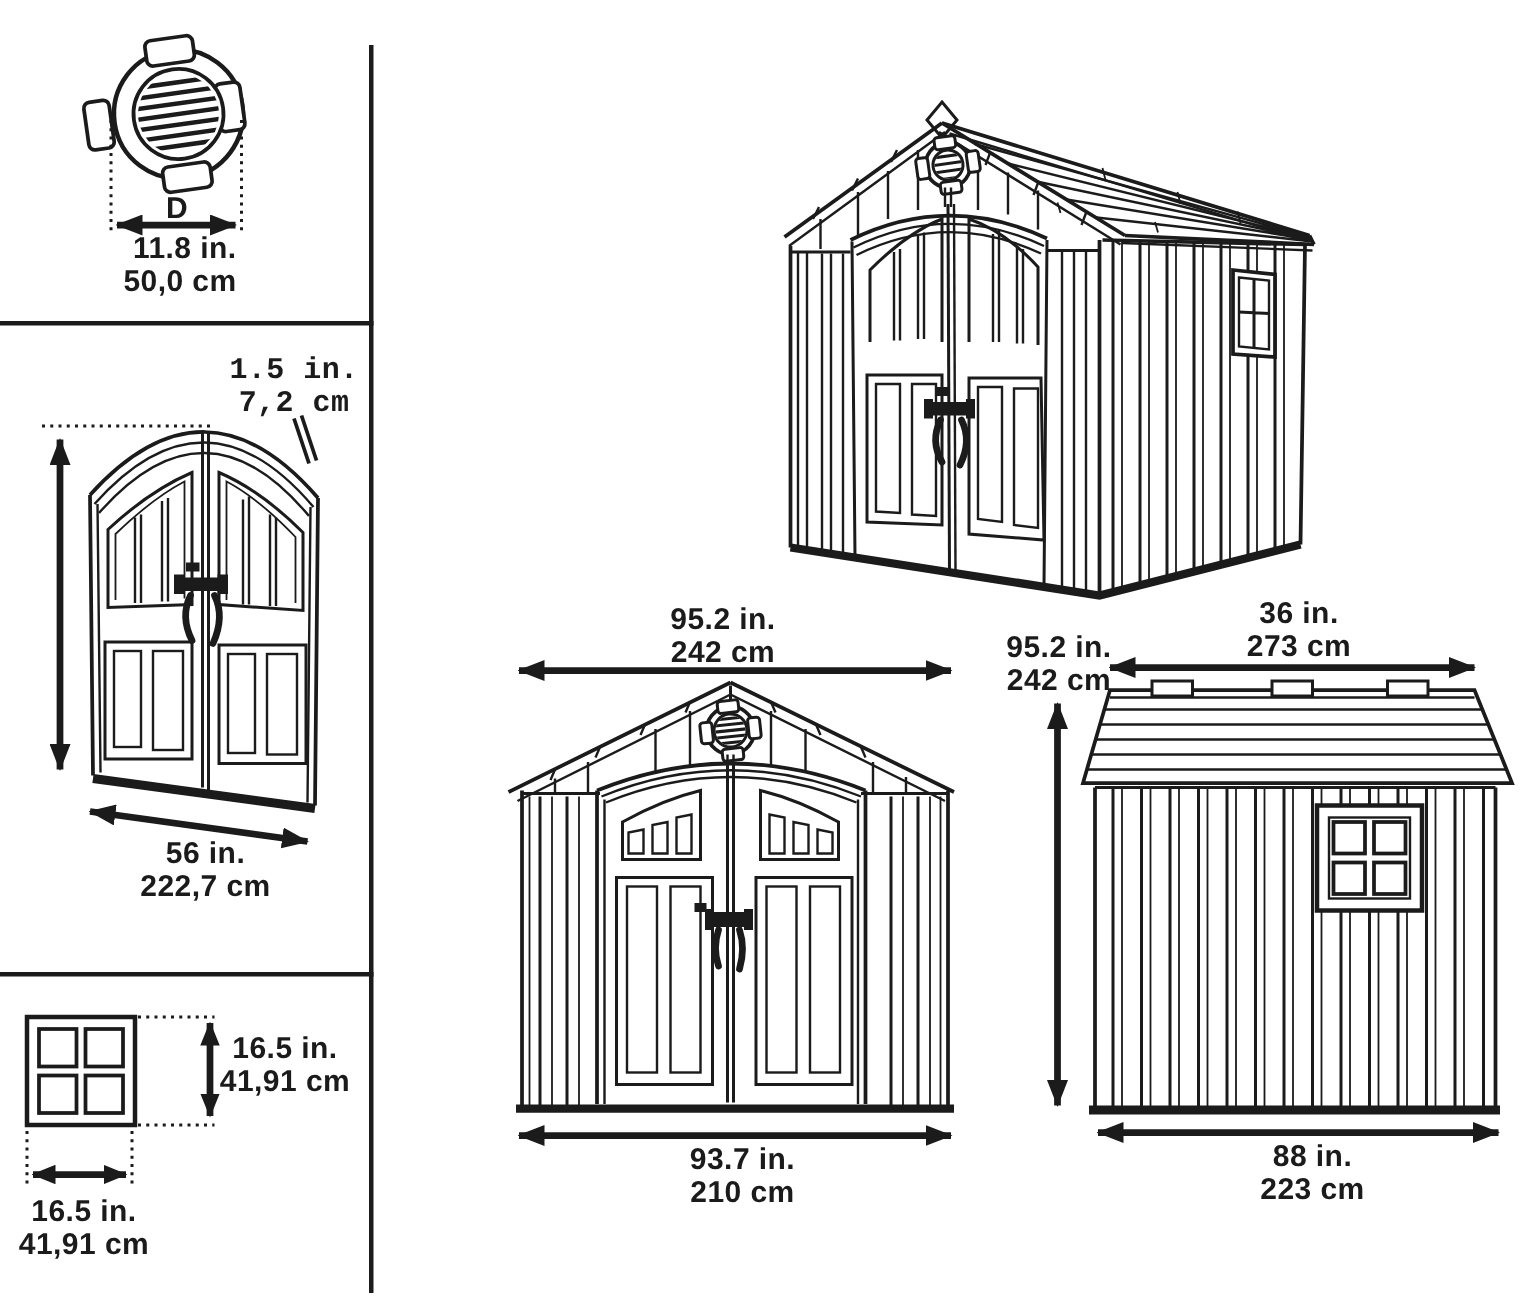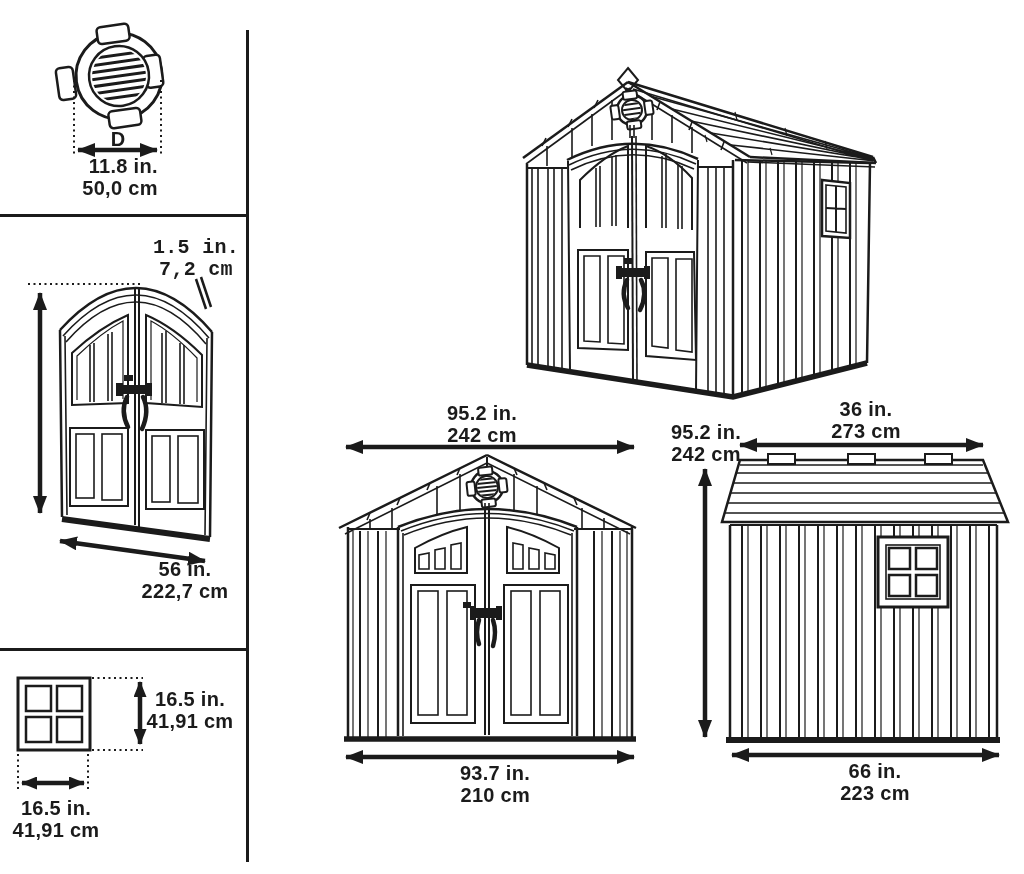--- a/index.html
+++ b/index.html
@@ -296,49 +296,49 @@
   </div>
   <div class="lbl" style="left:120px;top:155px;text-align:right;">
     <div>11.8 in.</div>
     <div>50,0 cm</div>
   </div>
 
   <div class="lbl" style="left:196px;top:237px;font-family:Liberation Mono, monospace;">
     <div>1.5 in.</div>
     <div>7,2 cm</div>
   </div>
-  <div class="lbl" style="left:137px;top:558px;margin-left:48px;">
+  <div class="lbl" style="left:137px;top:558px;">
     <div>56 in.</div>
     <div>222,7 cm</div>
   </div>
 
   <div class="lbl" style="left:190px;top:688px;">
     <div>16.5 in.</div>
     <div>41,91 cm</div>
   </div>
   <div class="lbl" style="left:56px;top:797px;">
     <div>16.5 in.</div>
     <div>41,91 cm</div>
   </div>
 
   <div class="lbl" style="left:482px;top:402px;">
     <div>95.2 in.</div>
     <div>242 cm</div>
   </div>
-  <div class="lbl" style="left:495px;top:762px;text-align:right;">
+  <div class="lbl" style="left:495px;top:762px;">
     <div>93.7 in.</div>
     <div>210 cm</div>
   </div>
 
   <div class="lbl" style="left:706px;top:421px;">
     <div>95.2 in.</div>
     <div>242 cm</div>
   </div>
   <div class="lbl" style="left:866px;top:398px;">
     <div>36 in.</div>
     <div>273 cm</div>
   </div>
   <div class="lbl" style="left:875px;top:760px;">
-    <div>66 in.</div>
+    <div>88 in.</div>
     <div>223 cm</div>
   </div>
 
 </div>
 
 </body></html>

